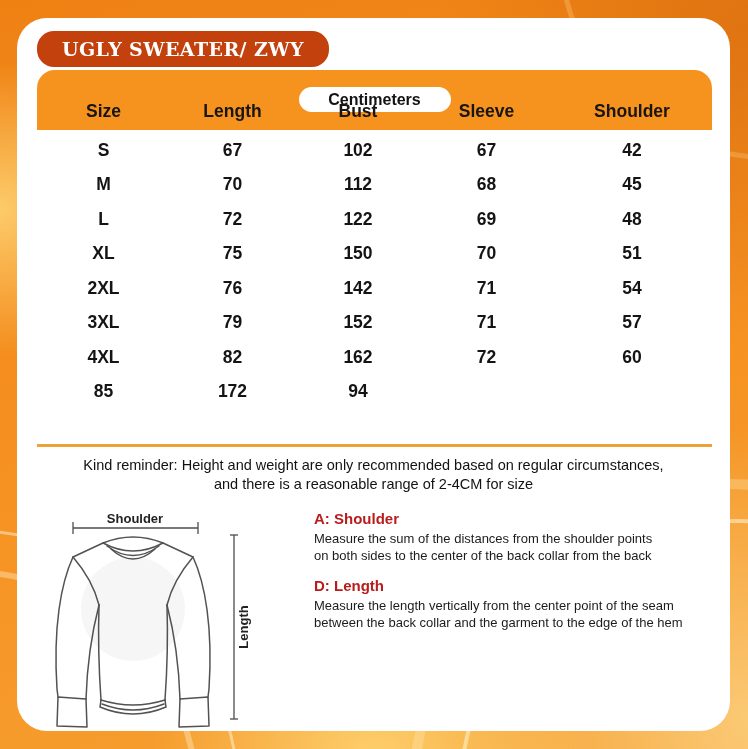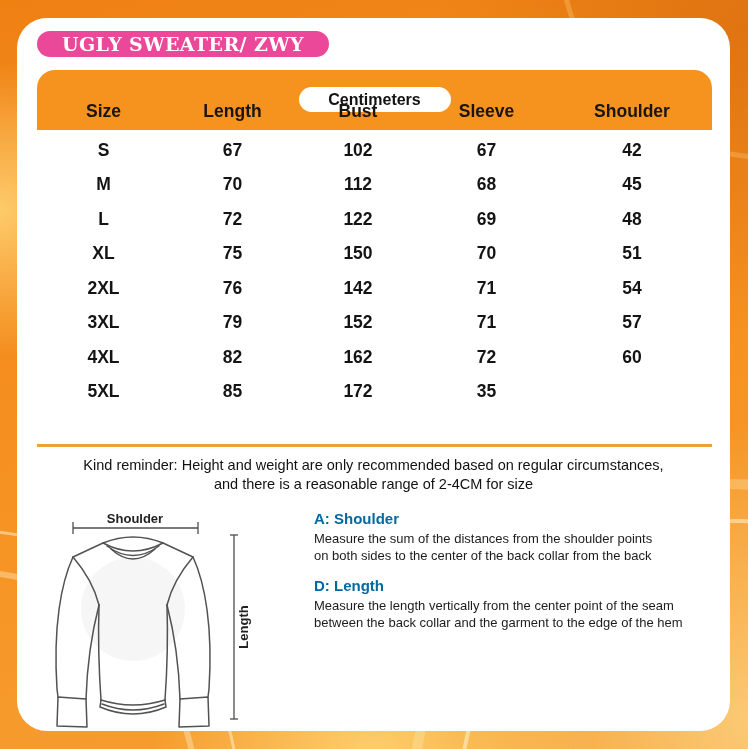--- a/index.html
+++ b/index.html
@@ -20,22 +20,22 @@
   .arc-bl1 { width:460px; height:460px; left:-260px; bottom:-280px; border:6px solid rgba(255,240,200,.4); }
   .arc-bl2 { width:540px; height:540px; left:-300px; bottom:-320px; border:3px solid rgba(255,246,215,.5); }
   .arc-tr1 { width:420px; height:420px; right:-230px; top:-260px; border:5px solid rgba(255,200,120,.35); }
 
   .card {
     position:absolute; left:17px; top:18px; width:713px; height:713px;
     background:#ffffff; border-radius:30px; z-index:2;
   }
 
   .badge {
-    position:absolute; left:20px; top:13px; height:26px;
-    background:#ec4899; border-radius:17px; padding:0 25px;
+    position:absolute; left:20px; top:13px; height:36px;
+    background:#c2410c; border-radius:17px; padding:0 25px;
     display:flex; align-items:center;
   }
   .badge span {
     font-family:"DejaVu Serif", serif; font-weight:bold; font-size:19px;
     color:#ffffff; letter-spacing:.4px; white-space:nowrap;
   }
 
   .size-table { position:absolute; left:20px; top:52px; width:675px; }
   .thead {
     position:relative; height:60px; background:#F6921E;
@@ -62,21 +62,21 @@
   .reminder {
     position:absolute; left:0; top:438px; width:100%;
     text-align:center; font-weight:normal; font-size:14.5px; line-height:1.33; color:#121212;
   }
 
   .diagram { position:absolute; left:28px; top:487px; width:220px; height:226px; }
   .diagram text { font-family:"Liberation Sans", sans-serif; font-weight:bold; font-size:13px; fill:#222; }
 
   .defs { position:absolute; left:297px; top:492px; width:420px; }
   .def-item { margin-bottom:13px; }
-  .def-title { font-weight:bold; font-size:15px; color:#0369a1; margin-bottom:3px; }
+  .def-title { font-weight:bold; font-size:15px; color:#b91c1c; margin-bottom:3px; }
   .def-desc { font-size:13px; line-height:1.32; color:#1c1c1c; white-space:pre-line; }
 </style>
 </head>
 <body>
 
 <div class="arc arc-br1"></div>
 <div class="arc arc-br2"></div>
 <div class="arc arc-bl1"></div>
 <div class="arc arc-bl2"></div>
 <div class="arc arc-tr1"></div>
@@ -142,24 +142,23 @@
           <div class="cell">57</div>
         </div>
         <div class="trow">
           <div class="cell">4XL</div>
           <div class="cell">82</div>
           <div class="cell">162</div>
           <div class="cell">72</div>
           <div class="cell">60</div>
         </div>
         <div class="trow">
-          <div class="cell">5XL</div>
           <div class="cell">85</div>
           <div class="cell">172</div>
-          <div class="cell">35</div>
+          <div class="cell">94</div>
         </div>
       </div>
   </div>
 
   <div class="divider"></div>
 
   <div class="reminder">
     <div>Kind reminder: Height and weight are only recommended based on regular circumstances,</div>
     <div>and there is a reasonable range of 2-4CM for size</div>
   </div>

